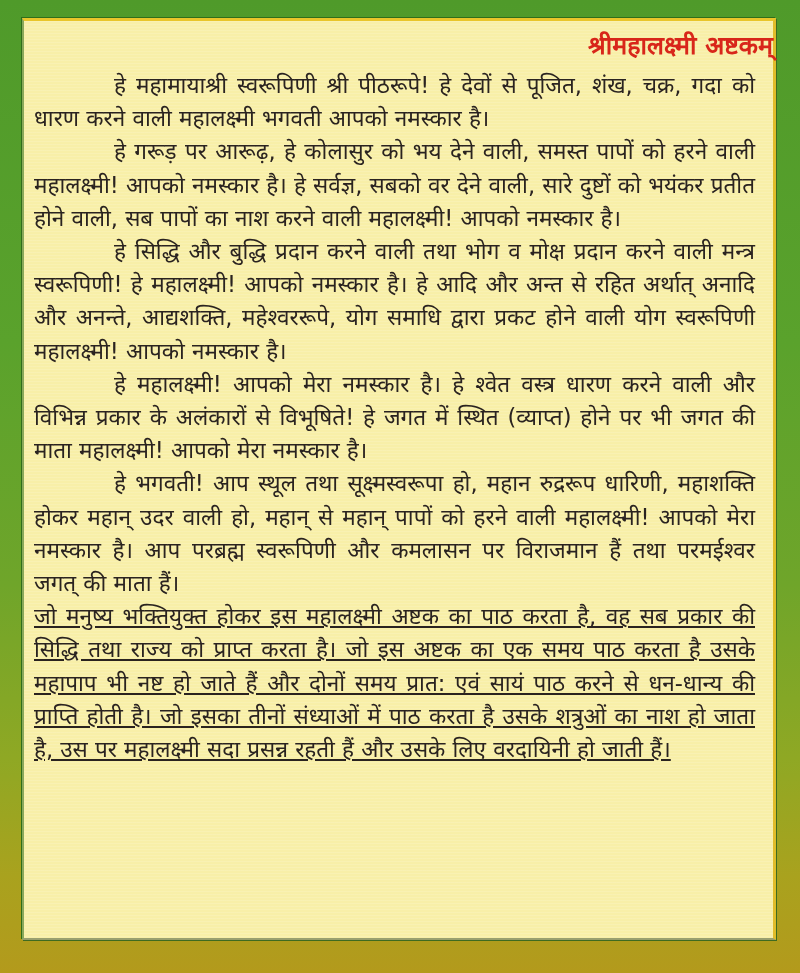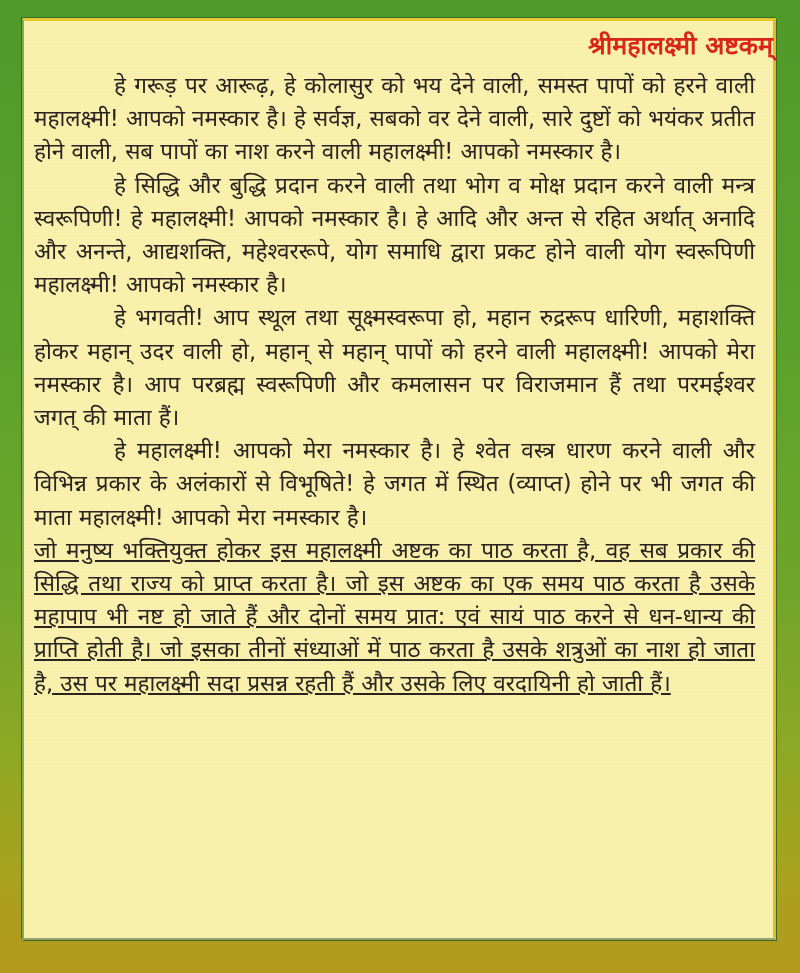--- a/index.html
+++ b/index.html
@@ -31,19 +31,20 @@
   }
   .body-text p { margin: 0; text-indent: 80px; }
   .body-text p.noindent { text-indent: 0; text-decoration: underline; }
 </style>
 </head>
 <body>
 
 <div class="panel">
   <div class="title">श्रीमहालक्ष्मी अष्टकम्</div>
   <div class="body-text">
+    <p>हे महामायाश्री स्वरूपिणी श्री पीठरूपे! हे देवों से पूजित, शंख, चक्र, गदा को धारण करने वाली महालक्ष्मी भगवती आपको नमस्कार है।</p>
     <p>हे गरूड़ पर आरूढ़, हे कोलासुर को भय देने वाली, समस्त पापों को हरने वाली महालक्ष्मी! आपको नमस्कार है। हे सर्वज्ञ, सबको वर देने वाली, सारे दुष्टों को भयंकर प्रतीत होने वाली, सब पापों का नाश करने वाली महालक्ष्मी! आपको नमस्कार है।</p>
     <p>हे सिद्धि और बुद्धि प्रदान करने वाली तथा भोग व मोक्ष प्रदान करने वाली मन्त्र स्वरूपिणी! हे महालक्ष्मी! आपको नमस्कार है। हे आदि और अन्त से रहित अर्थात् अनादि और अनन्ते, आद्यशक्ति, महेश्वररूपे, योग समाधि द्वारा प्रकट होने वाली योग स्वरूपिणी महालक्ष्मी! आपको नमस्कार है।</p>
+    <p>हे महालक्ष्मी! आपको मेरा नमस्कार है। हे श्वेत वस्त्र धारण करने वाली और विभिन्न प्रकार के अलंकारों से विभूषिते! हे जगत में स्थित (व्याप्त) होने पर भी जगत की माता महालक्ष्मी! आपको मेरा नमस्कार है।</p>
     <p>हे भगवती! आप स्थूल तथा सूक्ष्मस्वरूपा हो, महान रुद्ररूप धारिणी, महाशक्ति होकर महान् उदर वाली हो, महान् से महान् पापों को हरने वाली महालक्ष्मी! आपको मेरा नमस्कार है। आप परब्रह्म स्वरूपिणी और कमलासन पर विराजमान हैं तथा परमईश्वर जगत् की माता हैं।</p>
-    <p>हे महालक्ष्मी! आपको मेरा नमस्कार है। हे श्वेत वस्त्र धारण करने वाली और विभिन्न प्रकार के अलंकारों से विभूषिते! हे जगत में स्थित (व्याप्त) होने पर भी जगत की माता महालक्ष्मी! आपको मेरा नमस्कार है।</p>
     <p class="noindent">जो मनुष्य भक्तियुक्त होकर इस महालक्ष्मी अष्टक का पाठ करता है, वह सब प्रकार की सिद्धि तथा राज्य को प्राप्त करता है। जो इस अष्टक का एक समय पाठ करता है उसके महापाप भी नष्ट हो जाते हैं और दोनों समय प्रात: एवं सायं पाठ करने से धन-धान्य की प्राप्ति होती है। जो इसका तीनों संध्याओं में पाठ करता है उसके शत्रुओं का नाश हो जाता है, उस पर महालक्ष्मी सदा प्रसन्न रहती हैं और उसके लिए वरदायिनी हो जाती हैं।</p>
   </div>
 </div>
 
 </body></html>

